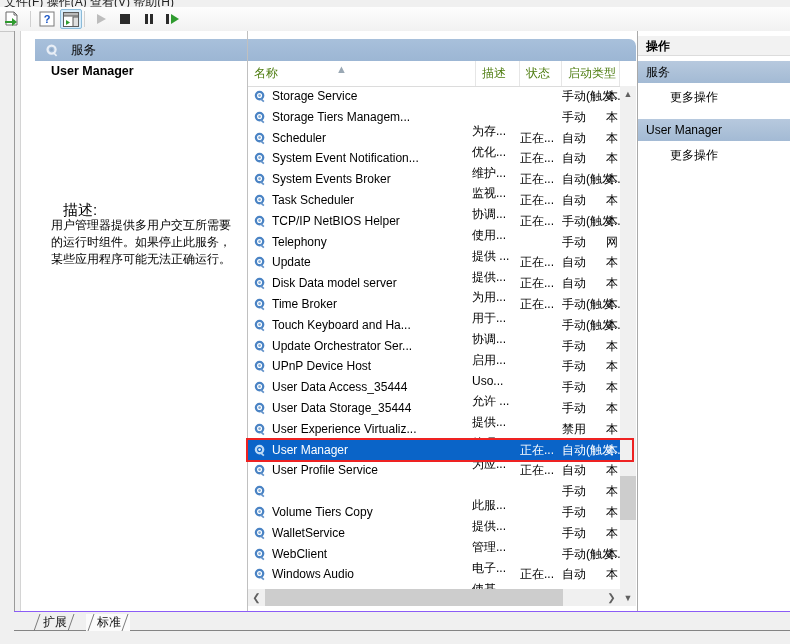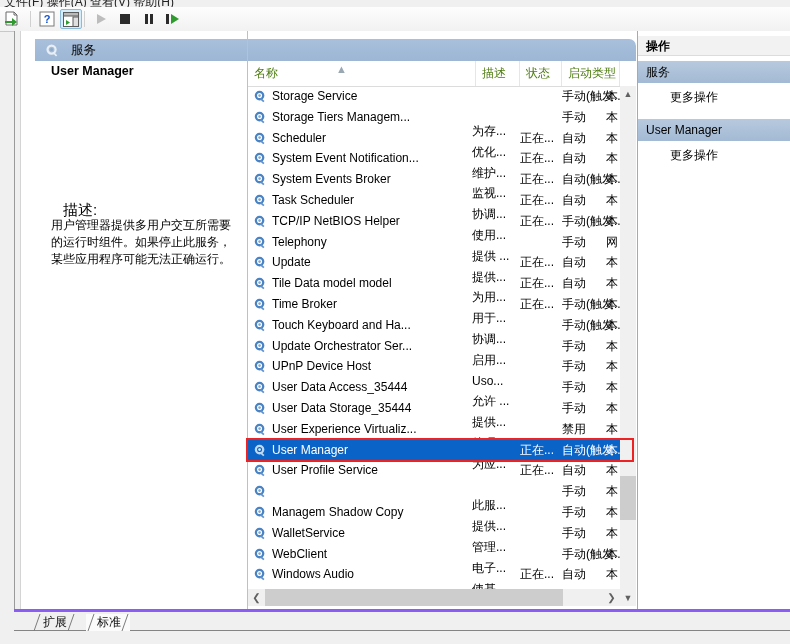--- a/index.html
+++ b/index.html
@@ -94,21 +94,21 @@
             padding-left:8px;box-sizing:border-box;font-size:12px;font-weight:bold;
             background:#f2f2f2;border-bottom:1px solid #dcdcdc;}
   .ac-group{position:absolute;left:0;width:154px;height:22px;line-height:22px;
             padding-left:8px;box-sizing:border-box;font-size:12px;
             background:linear-gradient(#b7c9de,#a3bad4);}
   .ac-item{position:absolute;left:0;width:154px;height:22px;line-height:22px;
            padding-left:32px;box-sizing:border-box;font-size:12px;cursor:default;}
 
   
   .tabstrip{position:absolute;left:14px;bottom:0px;width:776px;height:32px;
-            background:#f0f0f0;border-top:3px solid #8b5cf6;}
+            background:#f0f0f0;border-top:1px solid #8b5cf6;}
   .tabstrip .tline{position:absolute;left:0;top:18px;width:776px;height:1px;background:#848484;}
   .tab{position:absolute;top:2px;height:17px;line-height:17px;font-size:12px;
        padding:0 9px 0 11px;color:#111;}
   .tab .sl{position:absolute;left:0;top:0;width:10px;height:17px;}
   .tab .sr{position:absolute;right:0;top:0;width:10px;height:17px;}
 
   .whitefoot{position:absolute;left:14px;bottom:32px;width:776px;height:1px;background:#fff;}
 </style>
 </head>
 <body>
@@ -310,21 +310,21 @@
             <span class="cell c-state">正在...</span>
             <span class="cell c-start">自动</span>
             <span class="cell c-logon">本</span>
           </div>
           <div class="row">
             <span class="svcicon"><svg width="14" height="14" viewBox="0 0 16 16">
                 <circle cx="7.5" cy="7.5" r="4.2" fill="none" stroke="#4a83c4" stroke-width="2.6"></circle>
                 <circle cx="7.5" cy="7.5" r="1.5" fill="#7fa9d4"></circle>
                 <rect x="9" y="10" width="5.5" height="2" fill="#5f90c9" transform="rotate(42 9 10)"></rect>
               </svg></span>
-            <span class="cell c-name">Tile Data model model</span>
+            <span class="cell c-name">Disk Data model server</span>
             <span class="cell c-desc">用于...</span>
             <span class="cell c-state">正在...</span>
             <span class="cell c-start">自动</span>
             <span class="cell c-logon">本</span>
           </div>
           <div class="row">
             <span class="svcicon"><svg width="14" height="14" viewBox="0 0 16 16">
                 <circle cx="7.5" cy="7.5" r="4.2" fill="none" stroke="#4a83c4" stroke-width="2.6"></circle>
                 <circle cx="7.5" cy="7.5" r="1.5" fill="#7fa9d4"></circle>
                 <rect x="9" y="10" width="5.5" height="2" fill="#5f90c9" transform="rotate(42 9 10)"></rect>
@@ -441,21 +441,21 @@
             <span class="cell c-state"></span>
             <span class="cell c-start">手动</span>
             <span class="cell c-logon">本</span>
           </div>
           <div class="row">
             <span class="svcicon"><svg width="14" height="14" viewBox="0 0 16 16">
                 <circle cx="7.5" cy="7.5" r="4.2" fill="none" stroke="#4a83c4" stroke-width="2.6"></circle>
                 <circle cx="7.5" cy="7.5" r="1.5" fill="#7fa9d4"></circle>
                 <rect x="9" y="10" width="5.5" height="2" fill="#5f90c9" transform="rotate(42 9 10)"></rect>
               </svg></span>
-            <span class="cell c-name">Managem Shadow Copy</span>
+            <span class="cell c-name">Volume Tiers Copy</span>
             <span class="cell c-desc">管理...</span>
             <span class="cell c-state"></span>
             <span class="cell c-start">手动</span>
             <span class="cell c-logon">本</span>
           </div>
           <div class="row">
             <span class="svcicon"><svg width="14" height="14" viewBox="0 0 16 16">
                 <circle cx="7.5" cy="7.5" r="4.2" fill="none" stroke="#4a83c4" stroke-width="2.6"></circle>
                 <circle cx="7.5" cy="7.5" r="1.5" fill="#7fa9d4"></circle>
                 <rect x="9" y="10" width="5.5" height="2" fill="#5f90c9" transform="rotate(42 9 10)"></rect>

